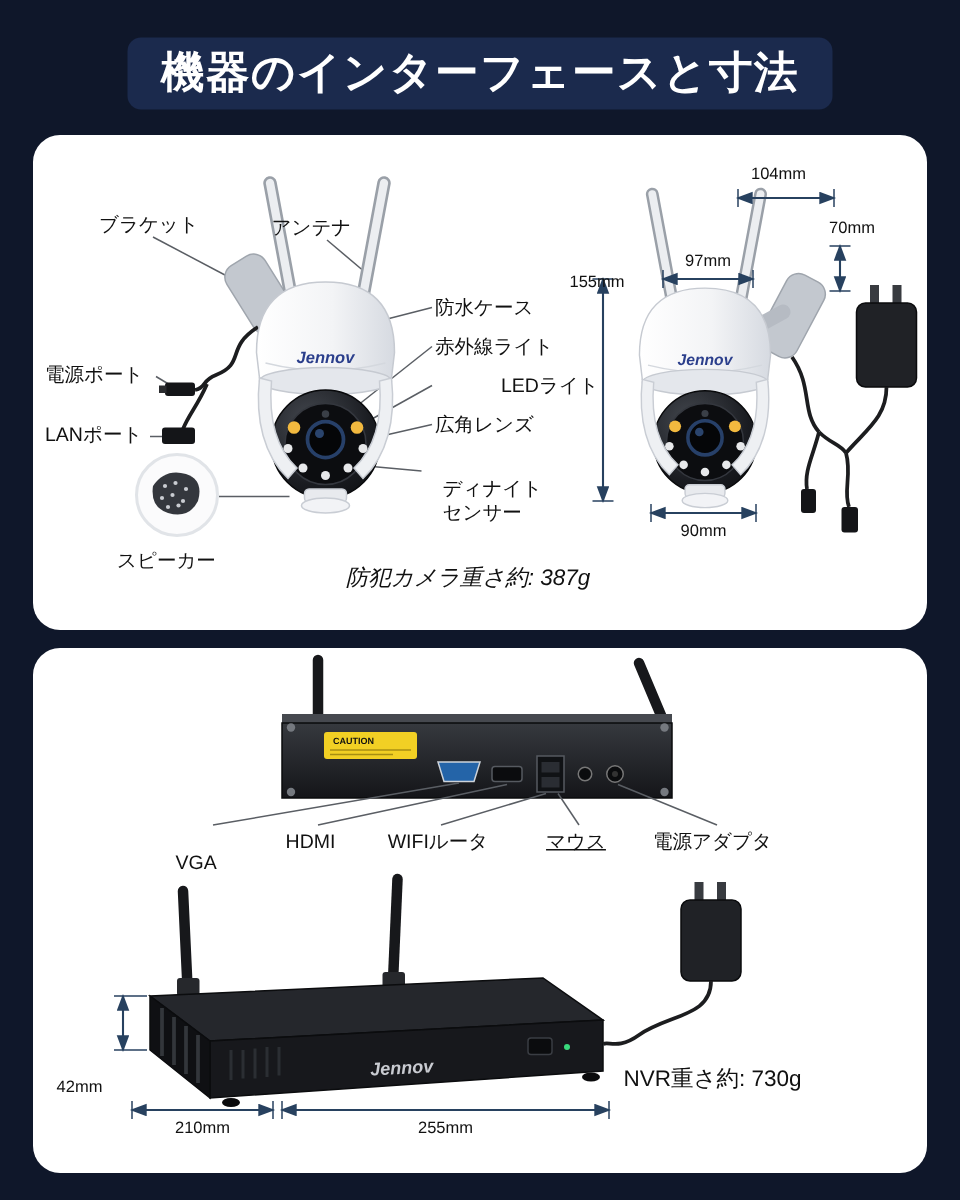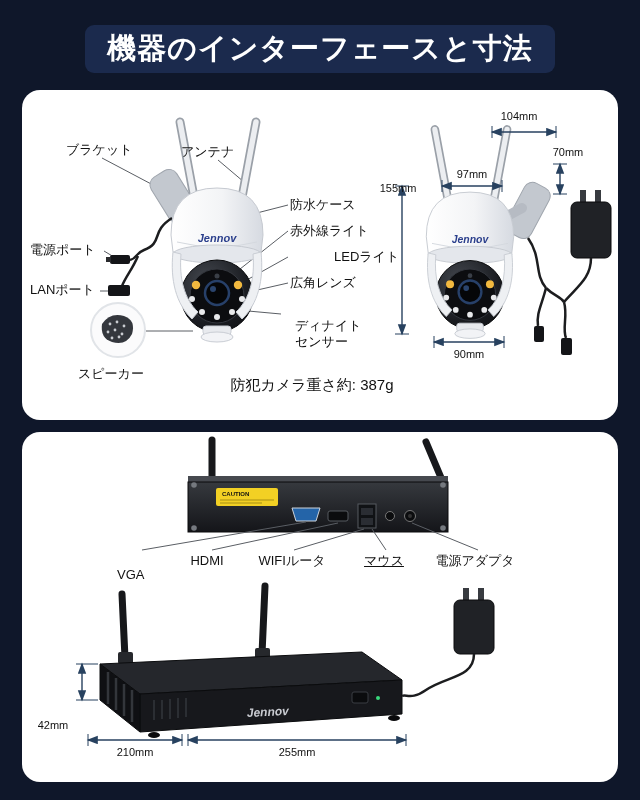--- a/index.html
+++ b/index.html
@@ -166,21 +166,21 @@
     <div class="lbl" style="left:159px;top:54px;">アンテナ</div>
     <div class="lbl" style="left:268px;top:107px;">防水ケース</div>
     <div class="lbl" style="left:268px;top:133px;">赤外線ライト</div>
     <div class="lbl" style="left:268px;top:159px;margin-left:44px;">LEDライト</div>
     <div class="lbl" style="left:268px;top:185px;">広角レンズ</div>
     <div class="lbl pre" style="left:261px;top:228px;margin-left:12px;">ディナイト
 センサー</div>
     <div class="lbl" style="left:8px;top:152px;">電源ポート</div>
     <div class="lbl" style="left:8px;top:192px;">LANポート</div>
     <div class="lbl" style="left:56px;top:276px;">スピーカー</div>
-    <div class="weight" style="left:180px;top:286px;width:220px;text-align:center;">防犯カメラ重さ約: 387g</div>
+    <div class="weight" style="left:180px;top:286px;width:220px;text-align:center;font-style:italic;">防犯カメラ重さ約: 387g</div>
 
     <div class="dim" style="left:350px;top:68px;width:52px;margin-top:24px;">155mm</div>
     <div class="dim" style="left:426px;top:78px;width:48px;">97mm</div>
     <div class="dim" style="left:471px;top:20px;width:52px;">104mm</div>
     <div class="dim" style="left:524px;top:56px;width:44px;">70mm</div>
     <div class="dim" style="left:425px;top:258px;width:44px;">90mm</div>
   </section>
 
   <section class="panel nvr-panel">
     <svg class="diagram" width="596" height="350" viewBox="0 0 596 350">
@@ -267,15 +267,16 @@
     <div class="lbl" style="left:95px;top:135px;width:40px;text-align:left;">VGA</div>
     <div class="lbl" style="left:160px;top:121px;width:50px;text-align:center;">HDMI</div>
     <div class="lbl" style="left:228px;top:121px;width:84px;text-align:center;">WIFIルータ</div>
     <div class="lbl" style="left:332px;top:121px;width:60px;text-align:center;text-decoration:underline;">マウス</div>
     <div class="lbl" style="left:408px;top:121px;width:90px;text-align:center;">電源アダプタ</div>
 
     <div class="dim" style="left:8px;top:242px;width:46px;margin-top:45px;">42mm</div>
     <div class="dim" style="left:73px;top:314px;width:80px;">210mm</div>
     <div class="dim" style="left:235px;top:314px;width:80px;text-align:center;">255mm</div>
 
+    <div class="weight" style="left:388px;top:278px;width:130px;text-align:center;">NVR重さ約: 730g</div>
   </section>
 
 </div>
 
 </body></html>

